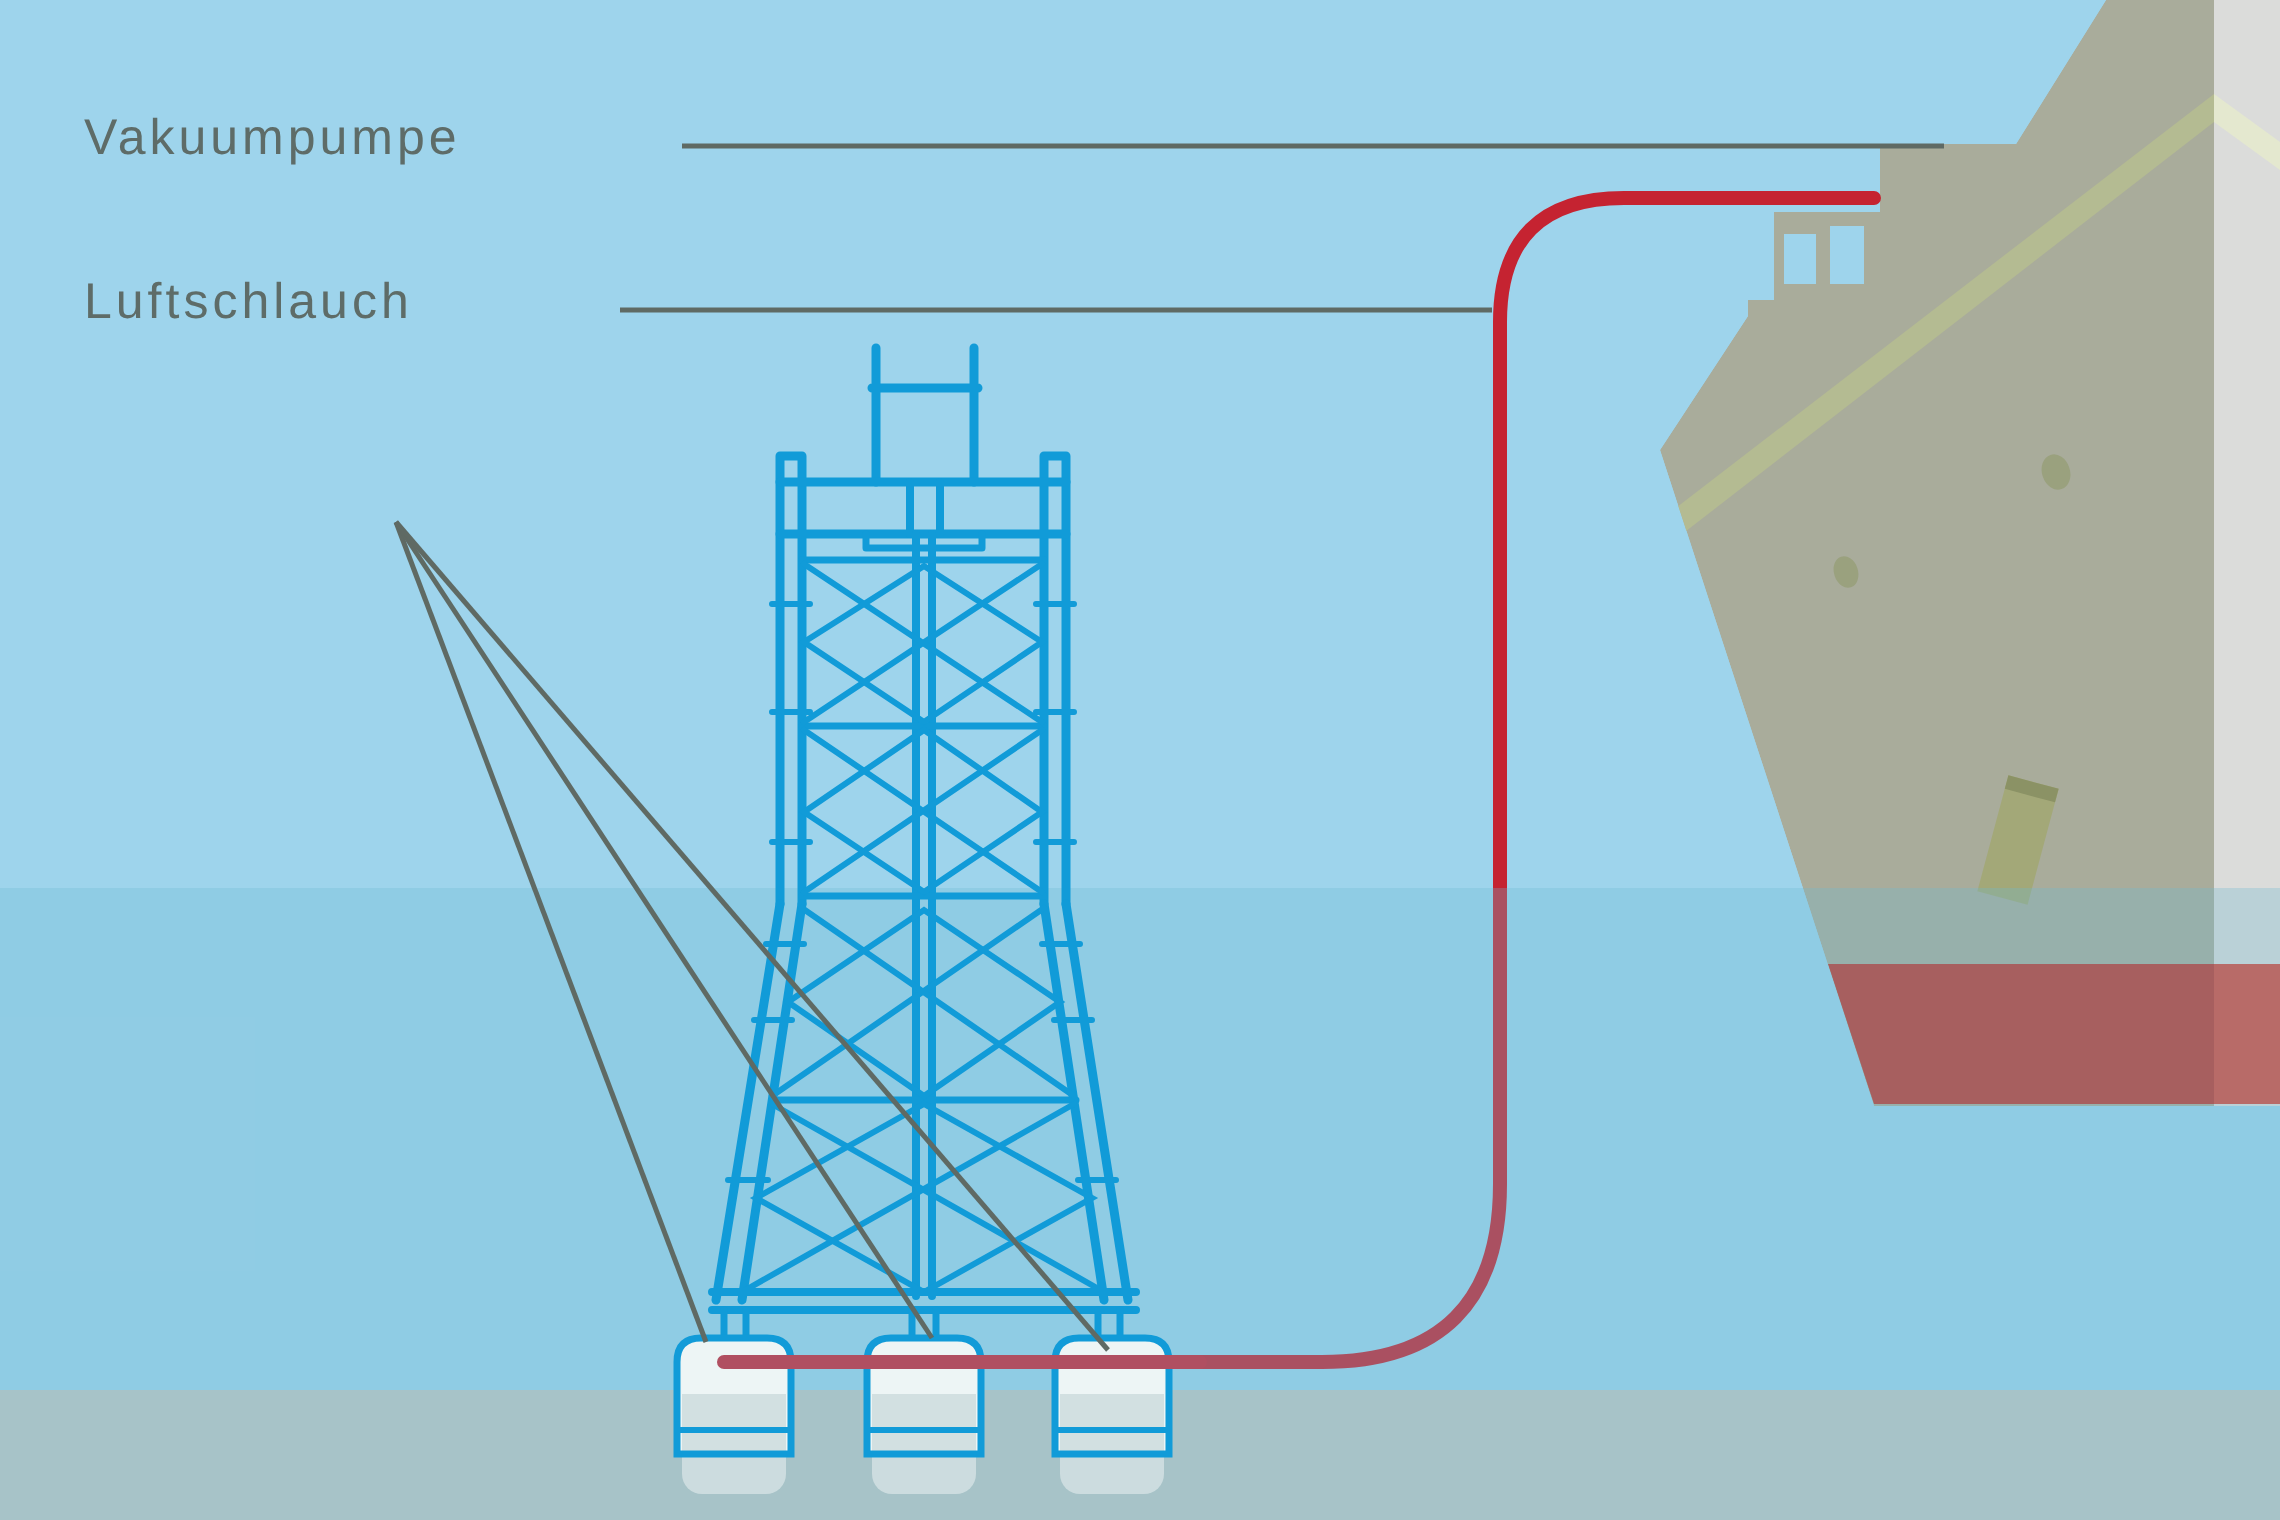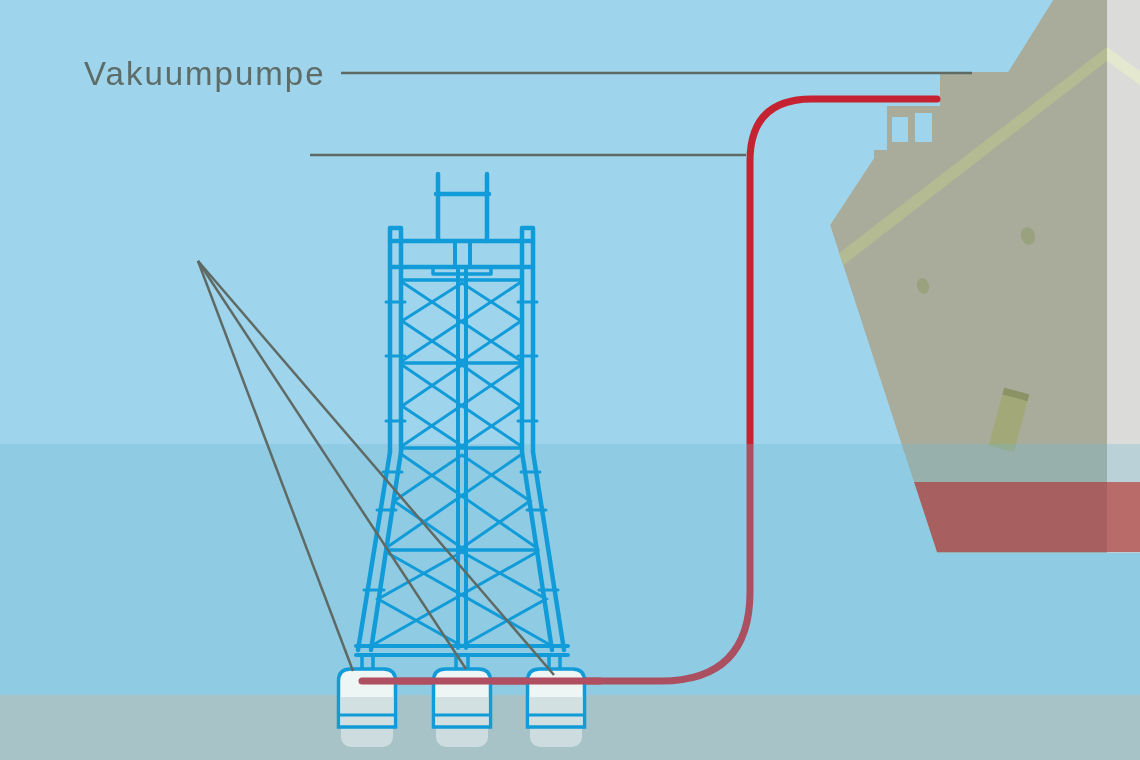--- a/index.html
+++ b/index.html
@@ -7,26 +7,25 @@
     position:relative;
     width:1140px;height:760px;
     overflow:hidden;
     background:#9ed4ec;
     font-family:"Liberation Sans", sans-serif;
   }
   #scene{position:absolute;left:0;top:0;}
   .label{
     position:absolute;
     color:#5e6c68;
-    font-size:33px;
+    font-size:25px;
     letter-spacing:2px;
     font-weight:400;
     white-space:nowrap;
     user-select:none;
-    margin-left:42px;
   }
   #label-vakuumpumpe{left:42px;top:55px;}
   #label-luftschlauch{left:42px;top:137px;}
   #label-hohlraeume{left:36px;top:212px;}
 </style>
 </head>
 <body>
 
 <div id="stage">
 
@@ -151,13 +150,14 @@
     <g stroke="#5f6a64" stroke-width="2.5" fill="none">
       <path d="M341,73 H972"></path>
       <path d="M310,155 H746"></path>
       <path d="M198,261 L353,671"></path>
       <path d="M198,261 L466,669"></path>
       <path d="M198,261 L554,675"></path>
     </g>
   </svg>
 
   <div class="label" id="label-vakuumpumpe">Vakuumpumpe</div>
+  <div class="label" id="label-luftschlauch">Luftschlauch</div>
 </div>
 
 </body></html>

